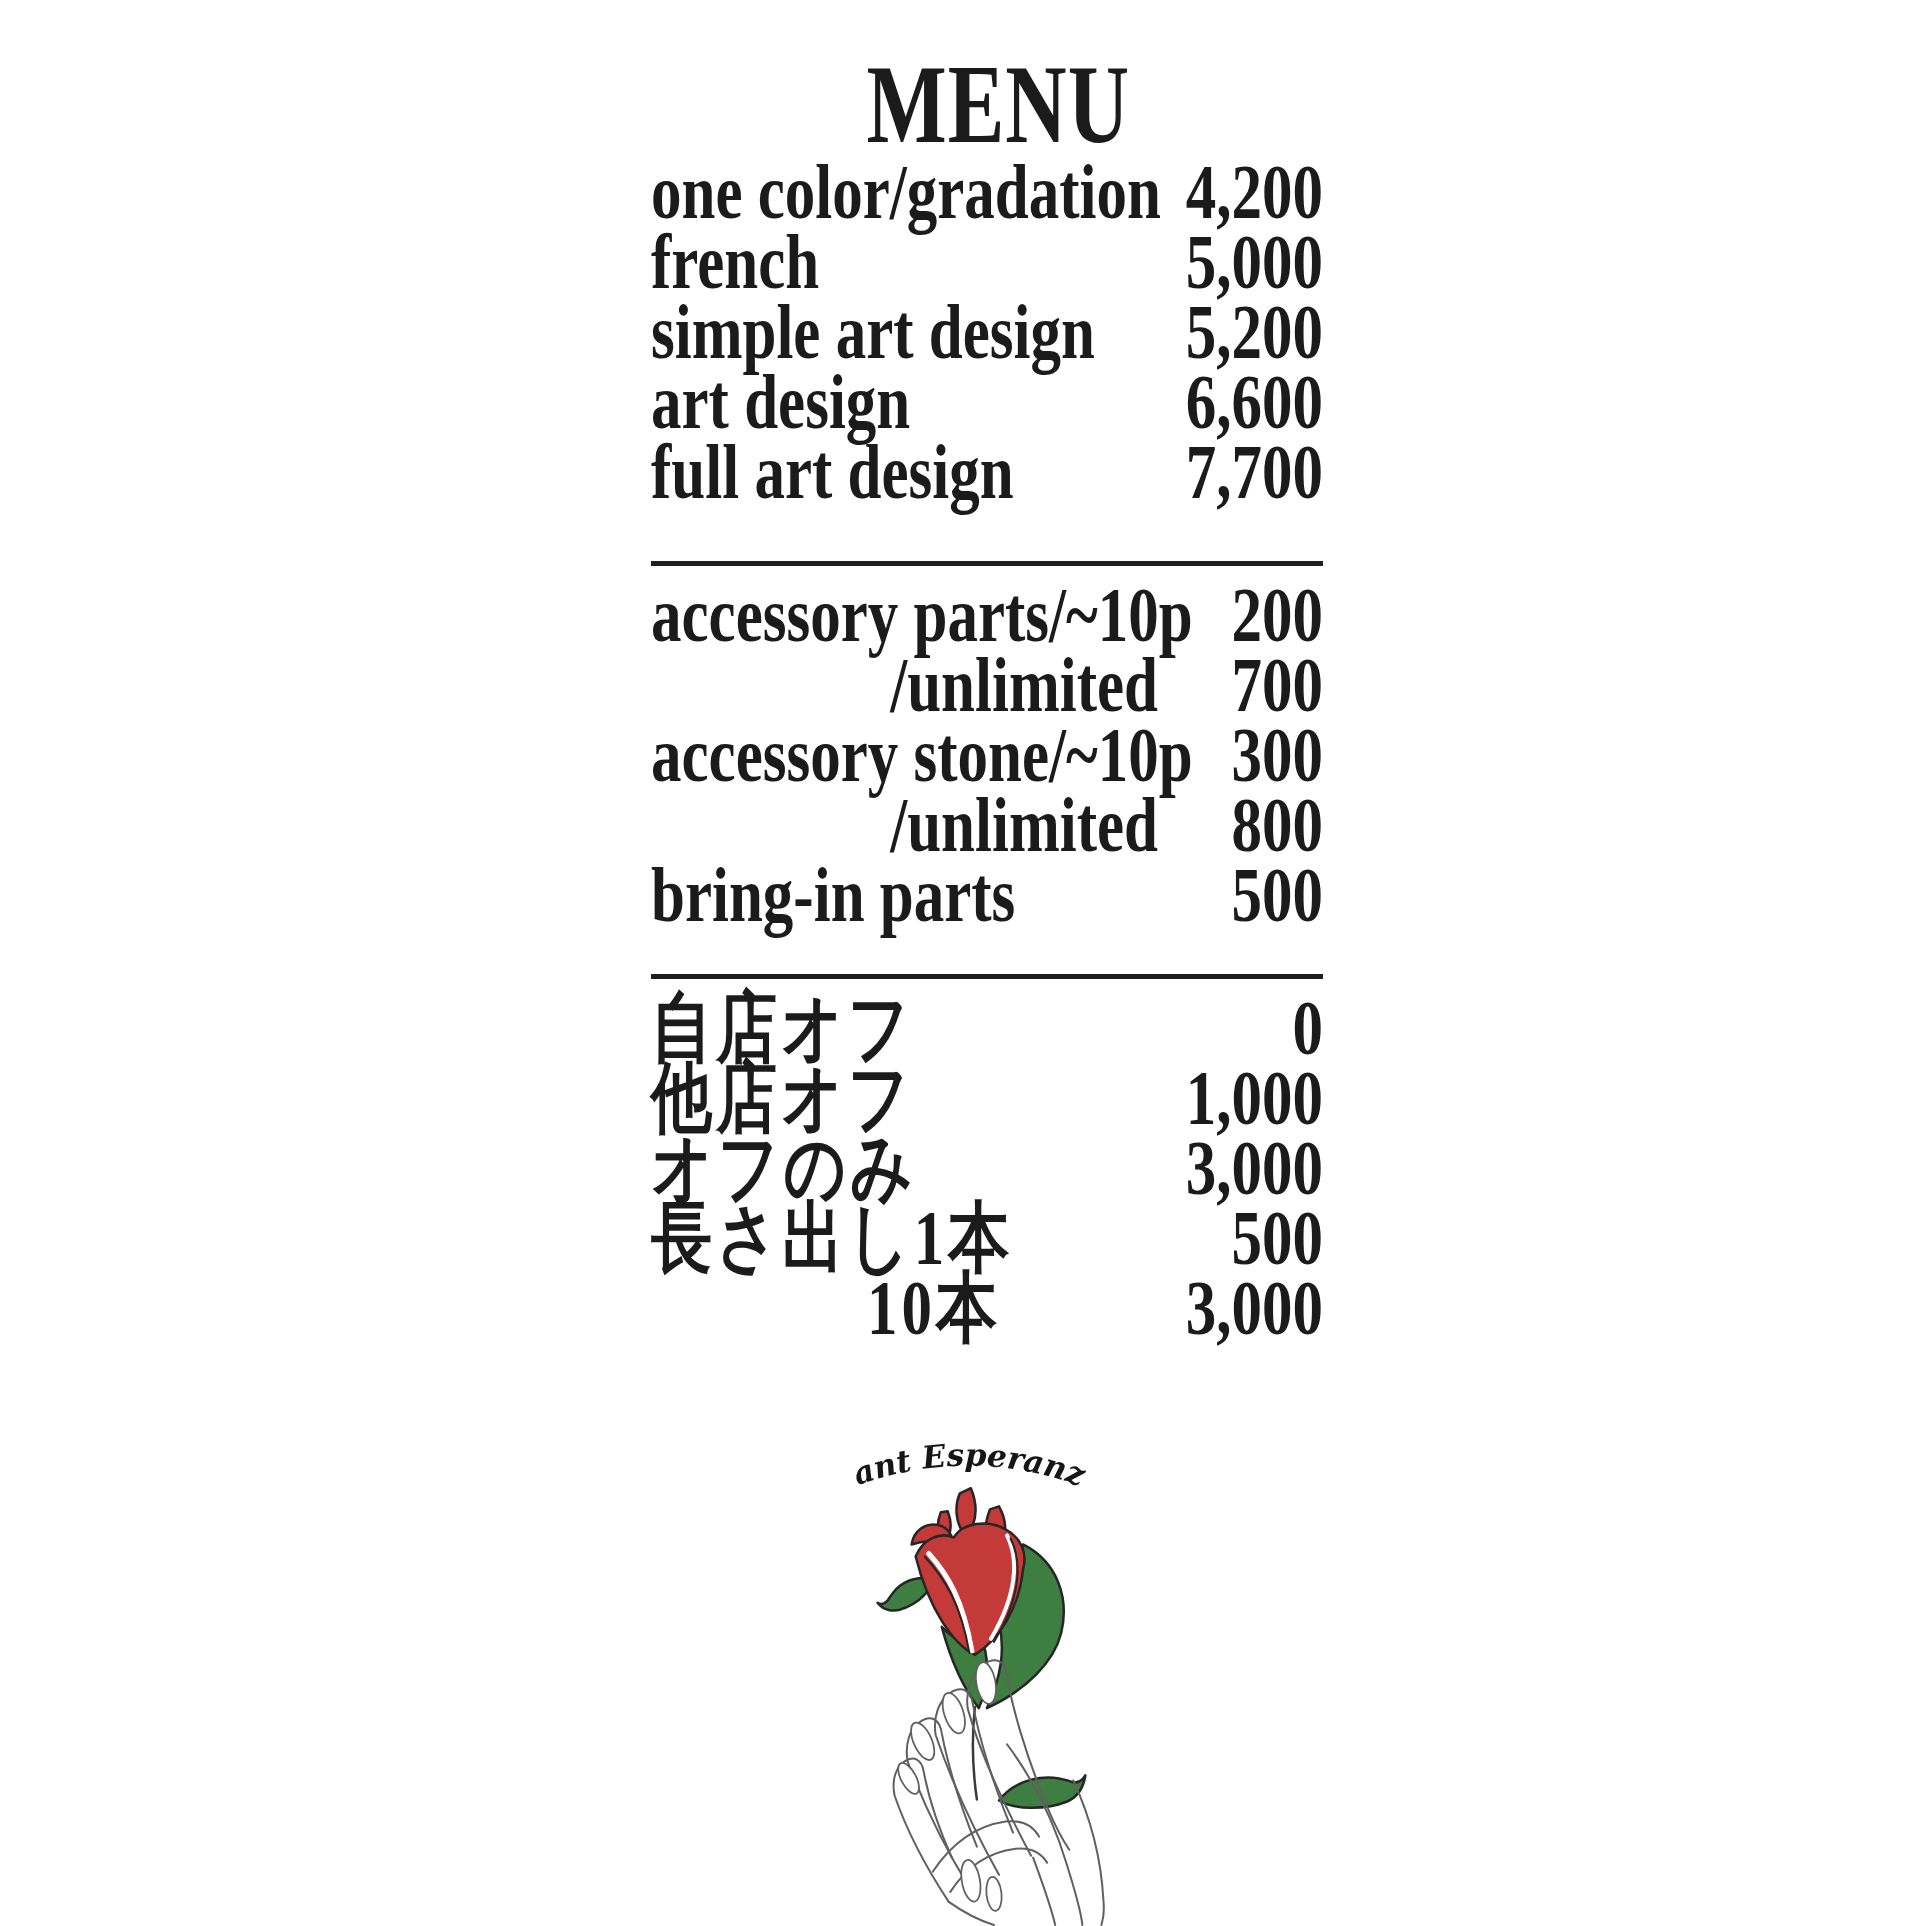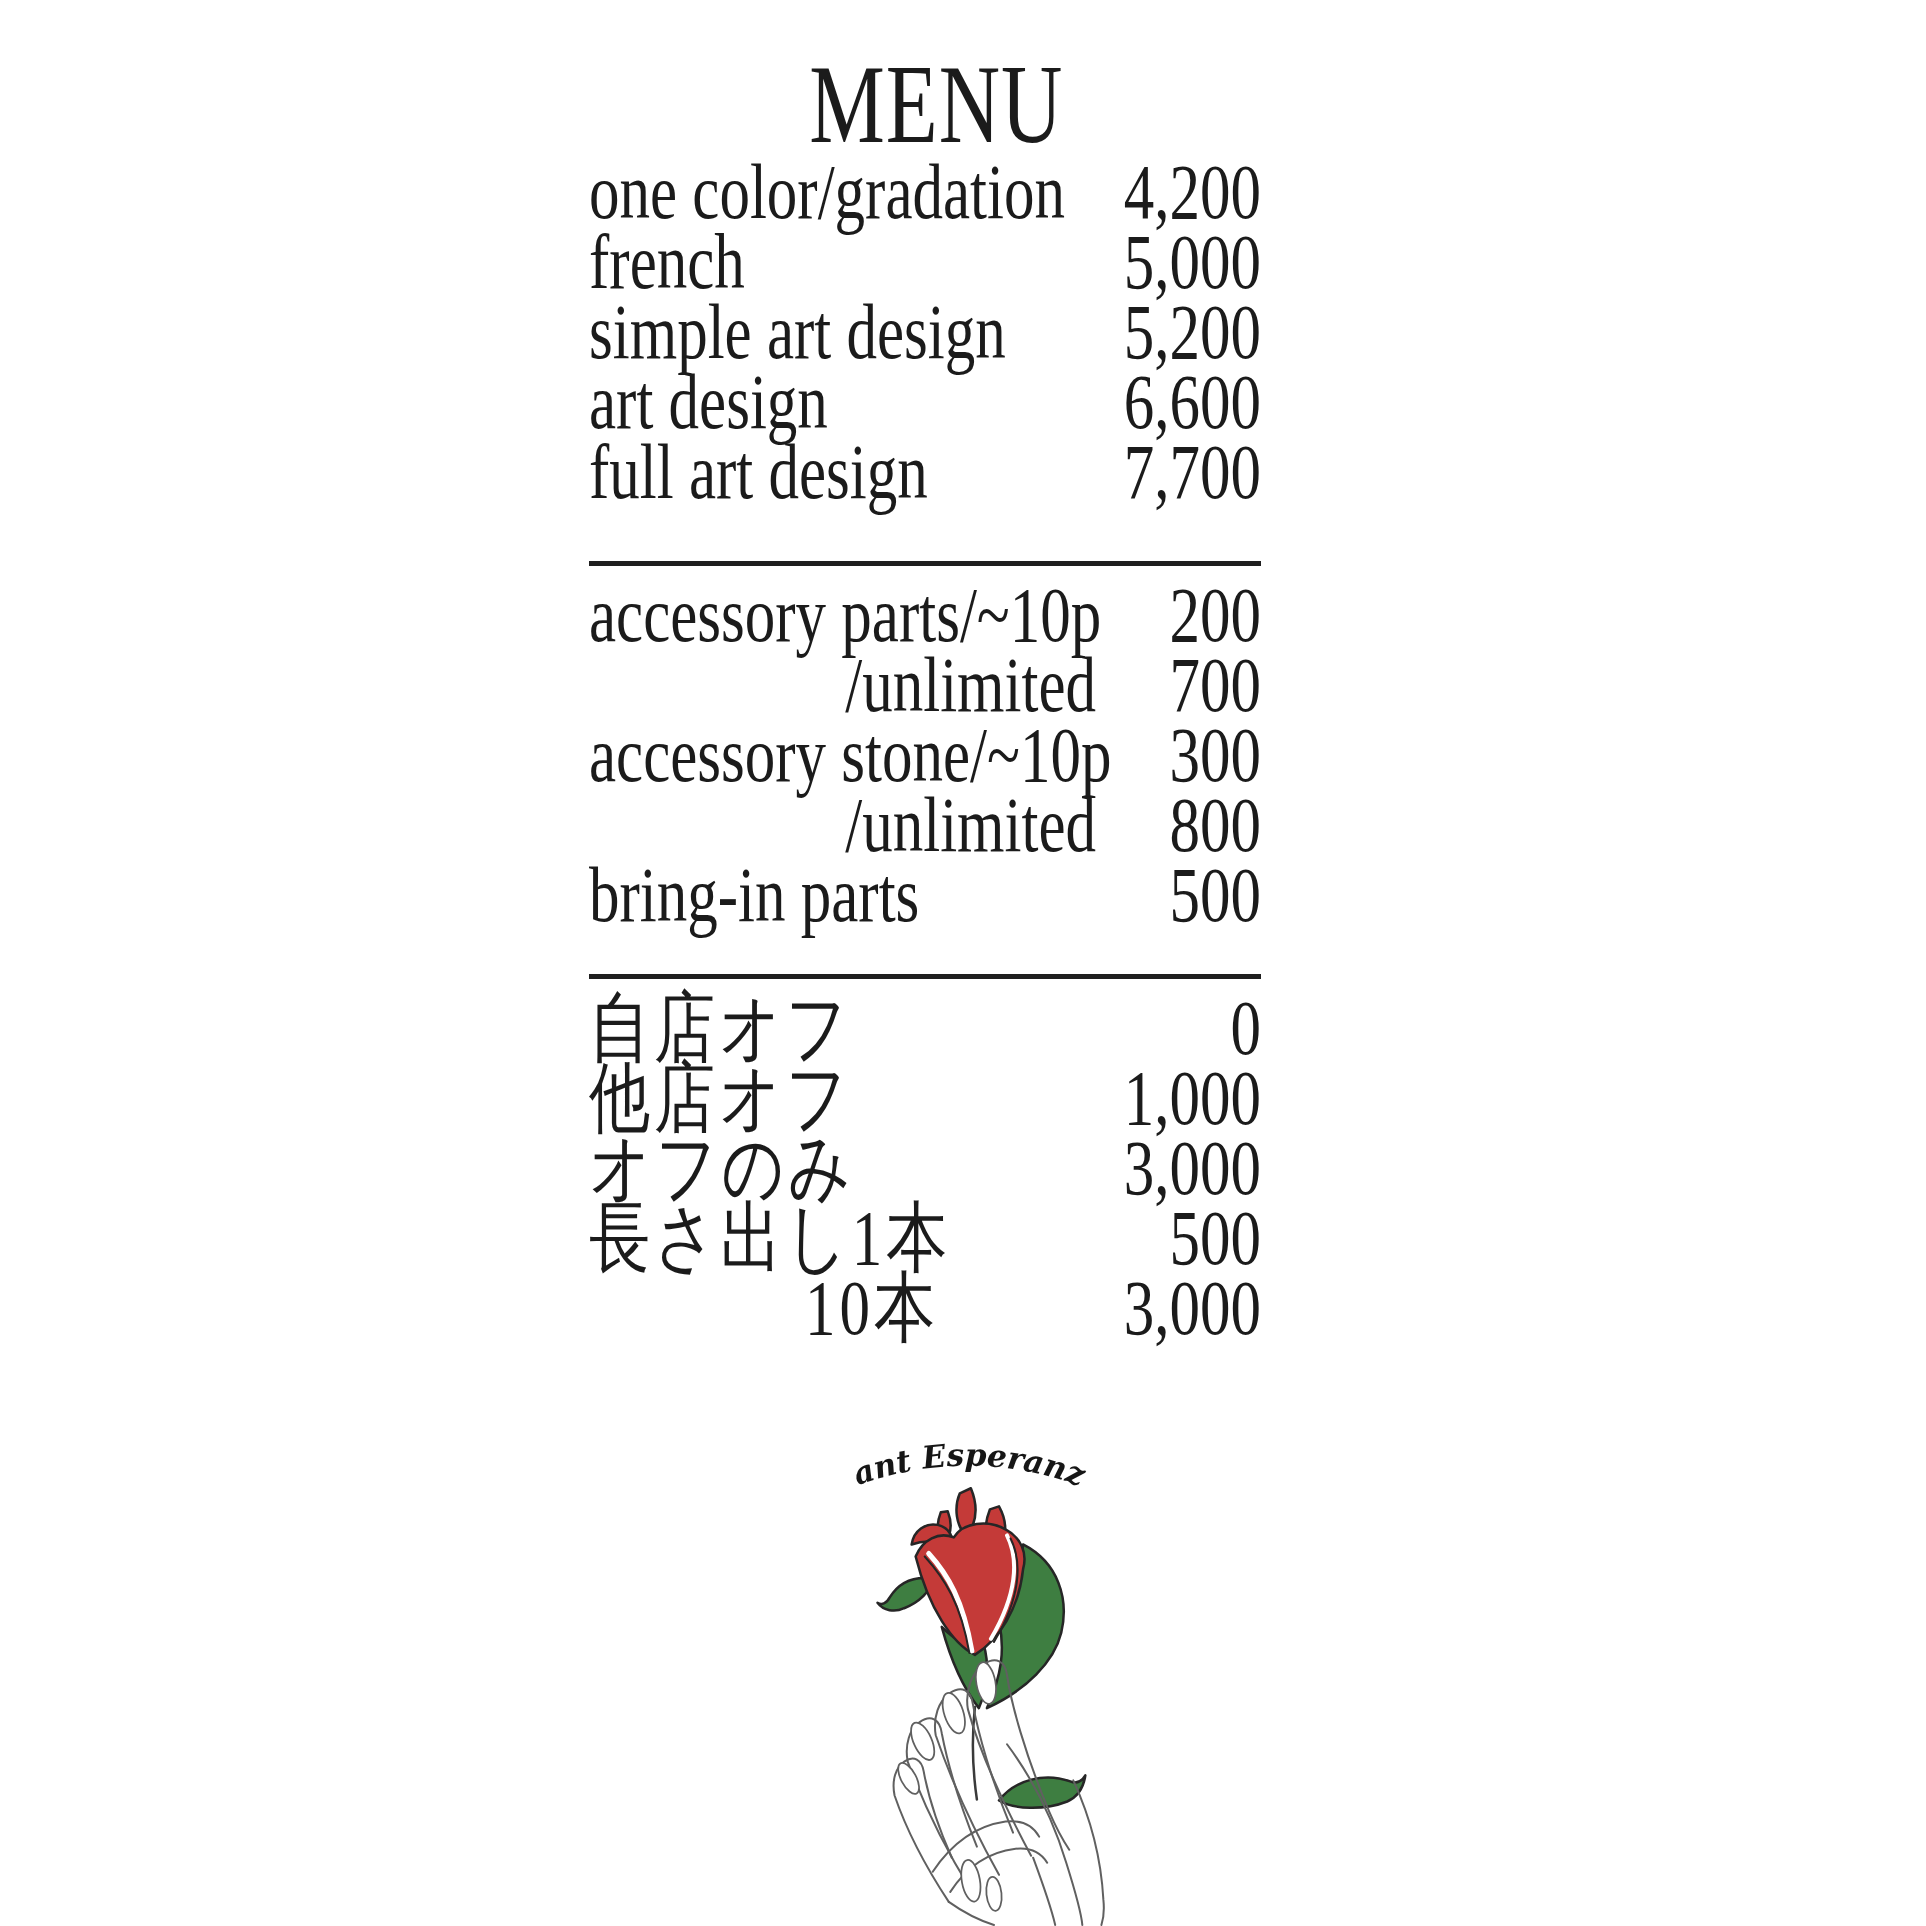--- a/index.html
+++ b/index.html
@@ -5,22 +5,23 @@
   html,body{
     margin:0; padding:0;
     width:1926px; height:1926px;
     background:#ffffff;
     overflow:hidden;
     font-family:"Liberation Serif","DejaVu Serif",serif;
     color:#1b1b1b;
   }
   .menu{
     position:absolute;
-    left:589px; top:50px;
+    left:651px; top:50px;
     width:672px;
+    font-weight:bold;
   }
   .menu-title{
     font-size:85px;
     line-height:108px;
     text-align:center;
     margin-left:22.6px;
     letter-spacing:1px;
     transform:scaleY(1.32);
     transform-origin:center;
     white-space:nowrap;

